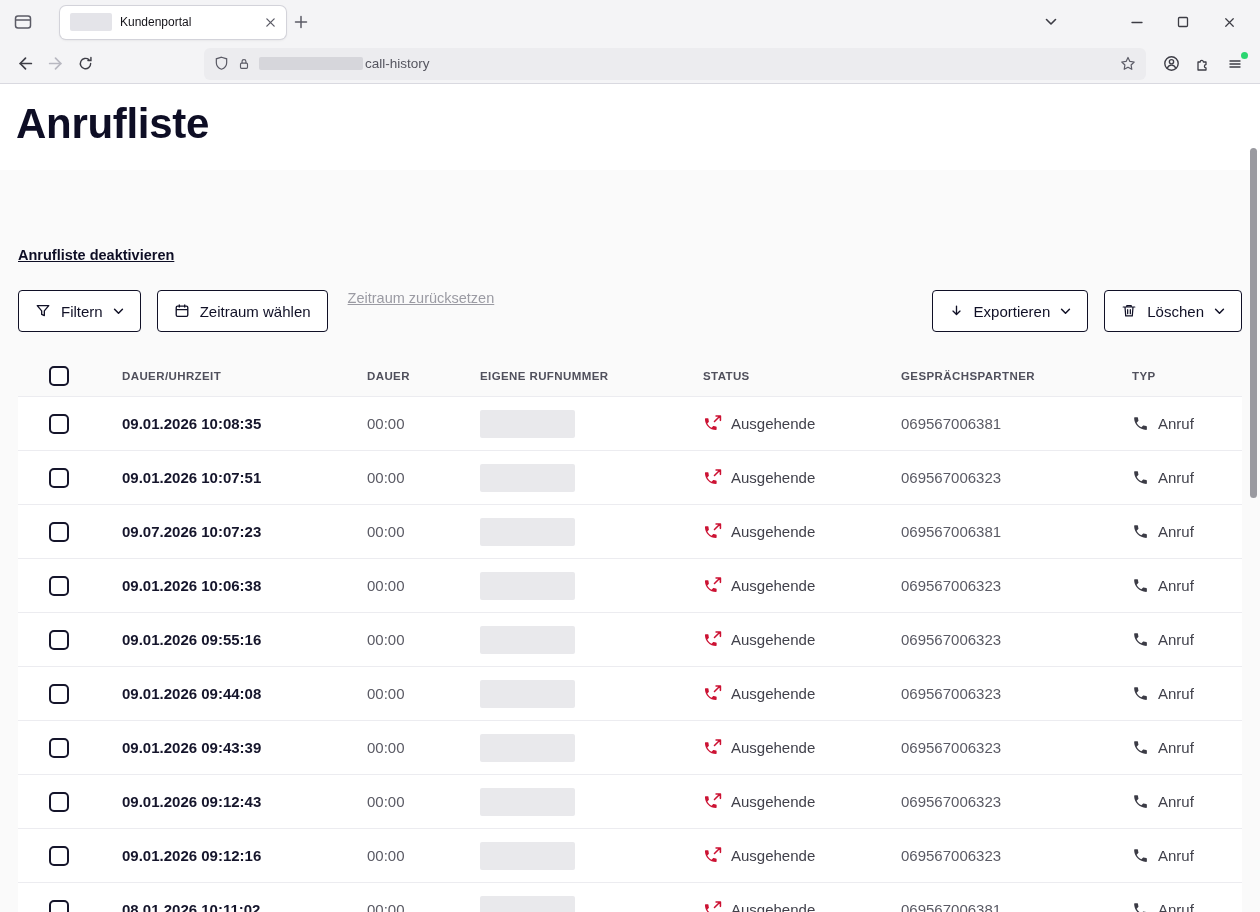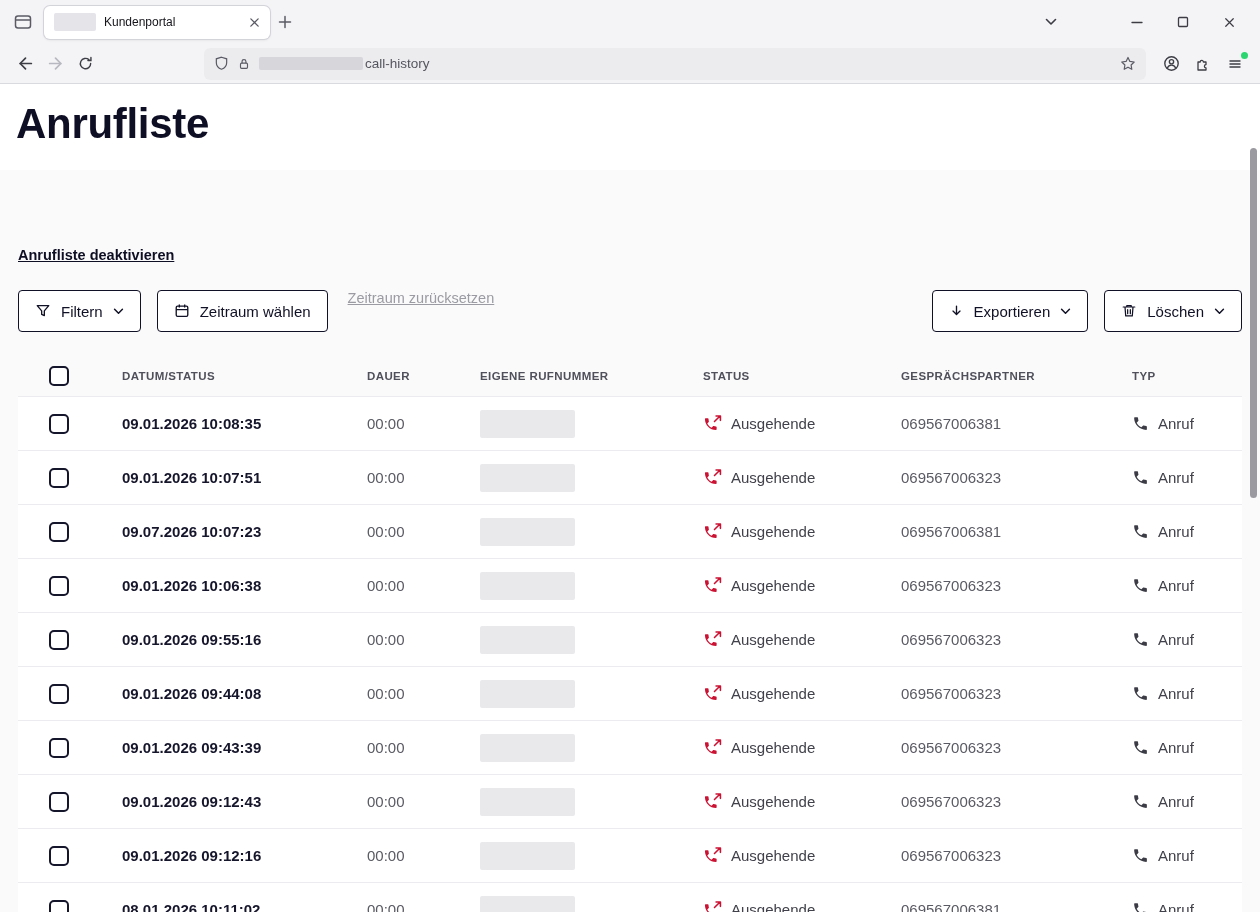--- a/index.html
+++ b/index.html
@@ -18,21 +18,21 @@
 
   
   .chrome { background:#f4f4f6; }
   .tab-bar { height:44px; display:flex; align-items:center; padding:0 8px; }
   .chrome-btn {
     width:30px; height:30px; border:none; background:transparent; border-radius:6px;
     display:flex; align-items:center; justify-content:center; color:#5b5b66; cursor:pointer; flex:none;
   }
   .tab {
     display:flex; align-items:center; gap:8px; width:226px; height:33px;
-    background:#fff; border-radius:6px; padding:0 6px 0 10px; margin-left:6px;
+    background:#fff; border-radius:6px; padding:0 6px 0 10px; margin-left:22px;
     box-shadow:0 0 0 1px #d3d3da, 0 1px 3px rgba(0,0,0,.10); cursor:pointer;
   }
   .tab-fav-redacted { width:42px; height:18px; background:#e4e4e9; border-radius:2px; flex:none; }
   .tab-title { flex:1; font-size:12px; color:#15141a; white-space:nowrap; overflow:hidden; }
   .tab-close {
     width:20px; height:20px; border:none; background:transparent; border-radius:4px;
     display:flex; align-items:center; justify-content:center; color:#5b5b66; cursor:pointer; flex:none;
   }
   .win-controls { margin-left:auto; display:flex; align-items:center; }
   .win-btn {
@@ -294,21 +294,21 @@
           </svg>
       </span>
     </button>
   </div>
 
   <div class="call-table">
     <div class="thead">
       <div>
           <span class="checkbox"></span>
         </div>
-      <div class="th">DATUM/STATUS</div>
+      <div class="th">DAUER/UHRZEIT</div>
       <div class="th">DAUER</div>
       <div class="th">EIGENE RUFNUMMER</div>
       <div class="th">STATUS</div>
       <div class="th">GESPRÄCHSPARTNER</div>
       <div class="th">TYP</div>
     </div>
     <div>
   <div class="trow">
     <div>
             <span class="checkbox"></span>

